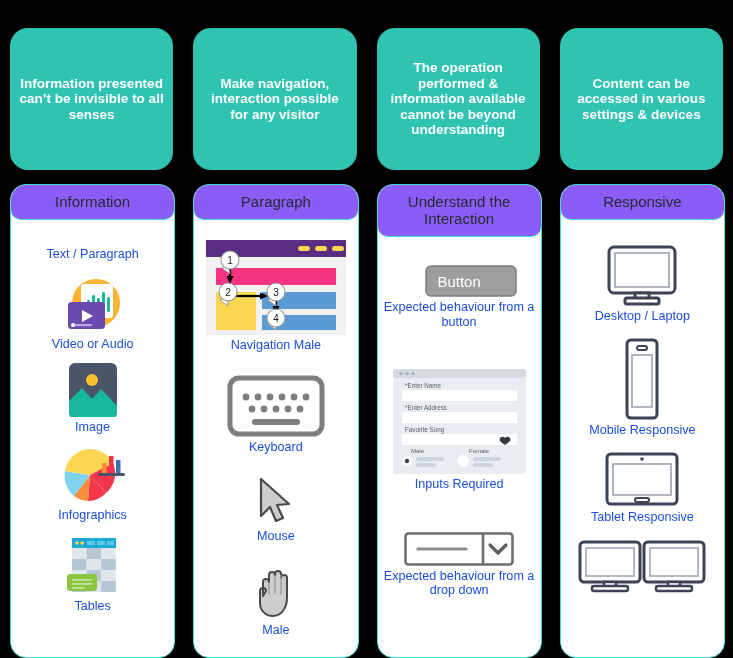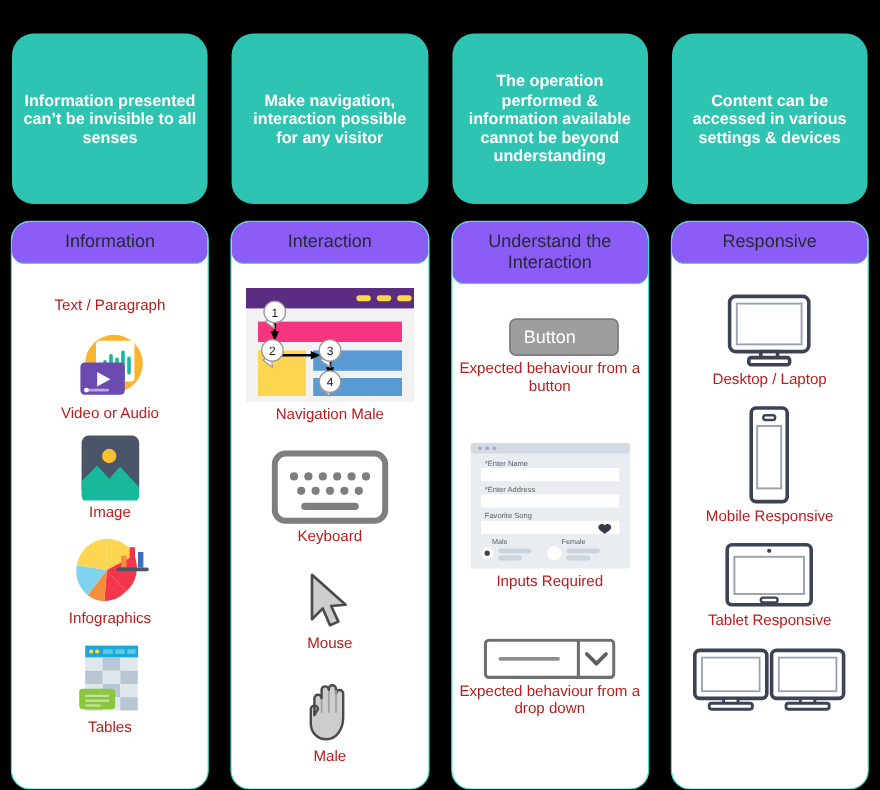--- a/index.html
+++ b/index.html
@@ -5,21 +5,21 @@
   html,body{margin:0;padding:0;}
   body{
     width:733px;height:658px;background:#000000;
     font-family:"Liberation Sans", sans-serif;
     overflow:hidden;
   }
   .board{position:relative;width:733px;height:658px;display:flex;gap:0;}
   .col{
     width:183.25px;box-sizing:border-box;
     padding:0 10px;
-    display:flex;flex-direction:column;align-items:center;
+    display:flex;flex-direction:column;align-items:flex-start;
   }
   
   .principle{
     width:100%;height:142px;margin-top:28px;
     background:#2fc4b2;border-radius:18px;
     display:flex;align-items:center;justify-content:center;
     box-shadow:0 3px 6px rgba(0,0,0,.45);
   }
   .principle span{
     color:#ffffff;font-weight:bold;font-size:13.5px;line-height:15.5px;
@@ -46,21 +46,21 @@
     color:#262b33;font-size:15px;line-height:17px;
   }
   .card-body{
     width:100%;box-sizing:border-box;
     padding:10px 6px 6px;
     display:flex;flex-direction:column;align-items:center;
     flex:1;
   }
   .item{display:flex;flex-direction:column;align-items:center;width:100%;}
   .label{
-    color:#b91c1c;font-size:12.6px;line-height:14.5px;text-align:center;
+    color:#1d4ed8;font-size:12.6px;line-height:14.5px;text-align:center;
     margin-top:3px;
   }
   .icon-wrap{display:flex;align-items:center;justify-content:center;}
 
   
   .sp-a{margin-top:10px}
   .sp-b{margin-top:14px}
   .sp-c{margin-top:18px}
   .sp-d{margin-top:22px}
   .sp-f{margin-top:40px}
@@ -171,21 +171,21 @@
 
       </div>
     </div>
   </div>
 
   <div class="col">
     <div class="principle">
       <span>Make navigation, interaction possible for any visitor</span>
     </div>
     <div class="card">
-      <div class="card-head">Interaction</div>
+      <div class="card-head">Paragraph</div>
       <div class="card-body">
 
         <div class="item sp-a">
           <div class="icon-wrap">
             <svg width="140" height="95" viewBox="0 0 140 95">
               <rect x="0" y="0" width="140" height="95" fill="#f2f2f2"></rect>
               <rect x="0" y="0" width="140" height="17" fill="#5b2d82"></rect>
               <rect x="92" y="6" width="12" height="5" rx="2.5" fill="#fcd551"></rect>
               <rect x="109" y="6" width="12" height="5" rx="2.5" fill="#fcd551"></rect>
               <rect x="126" y="6" width="12" height="5" rx="2.5" fill="#fcd551"></rect>

